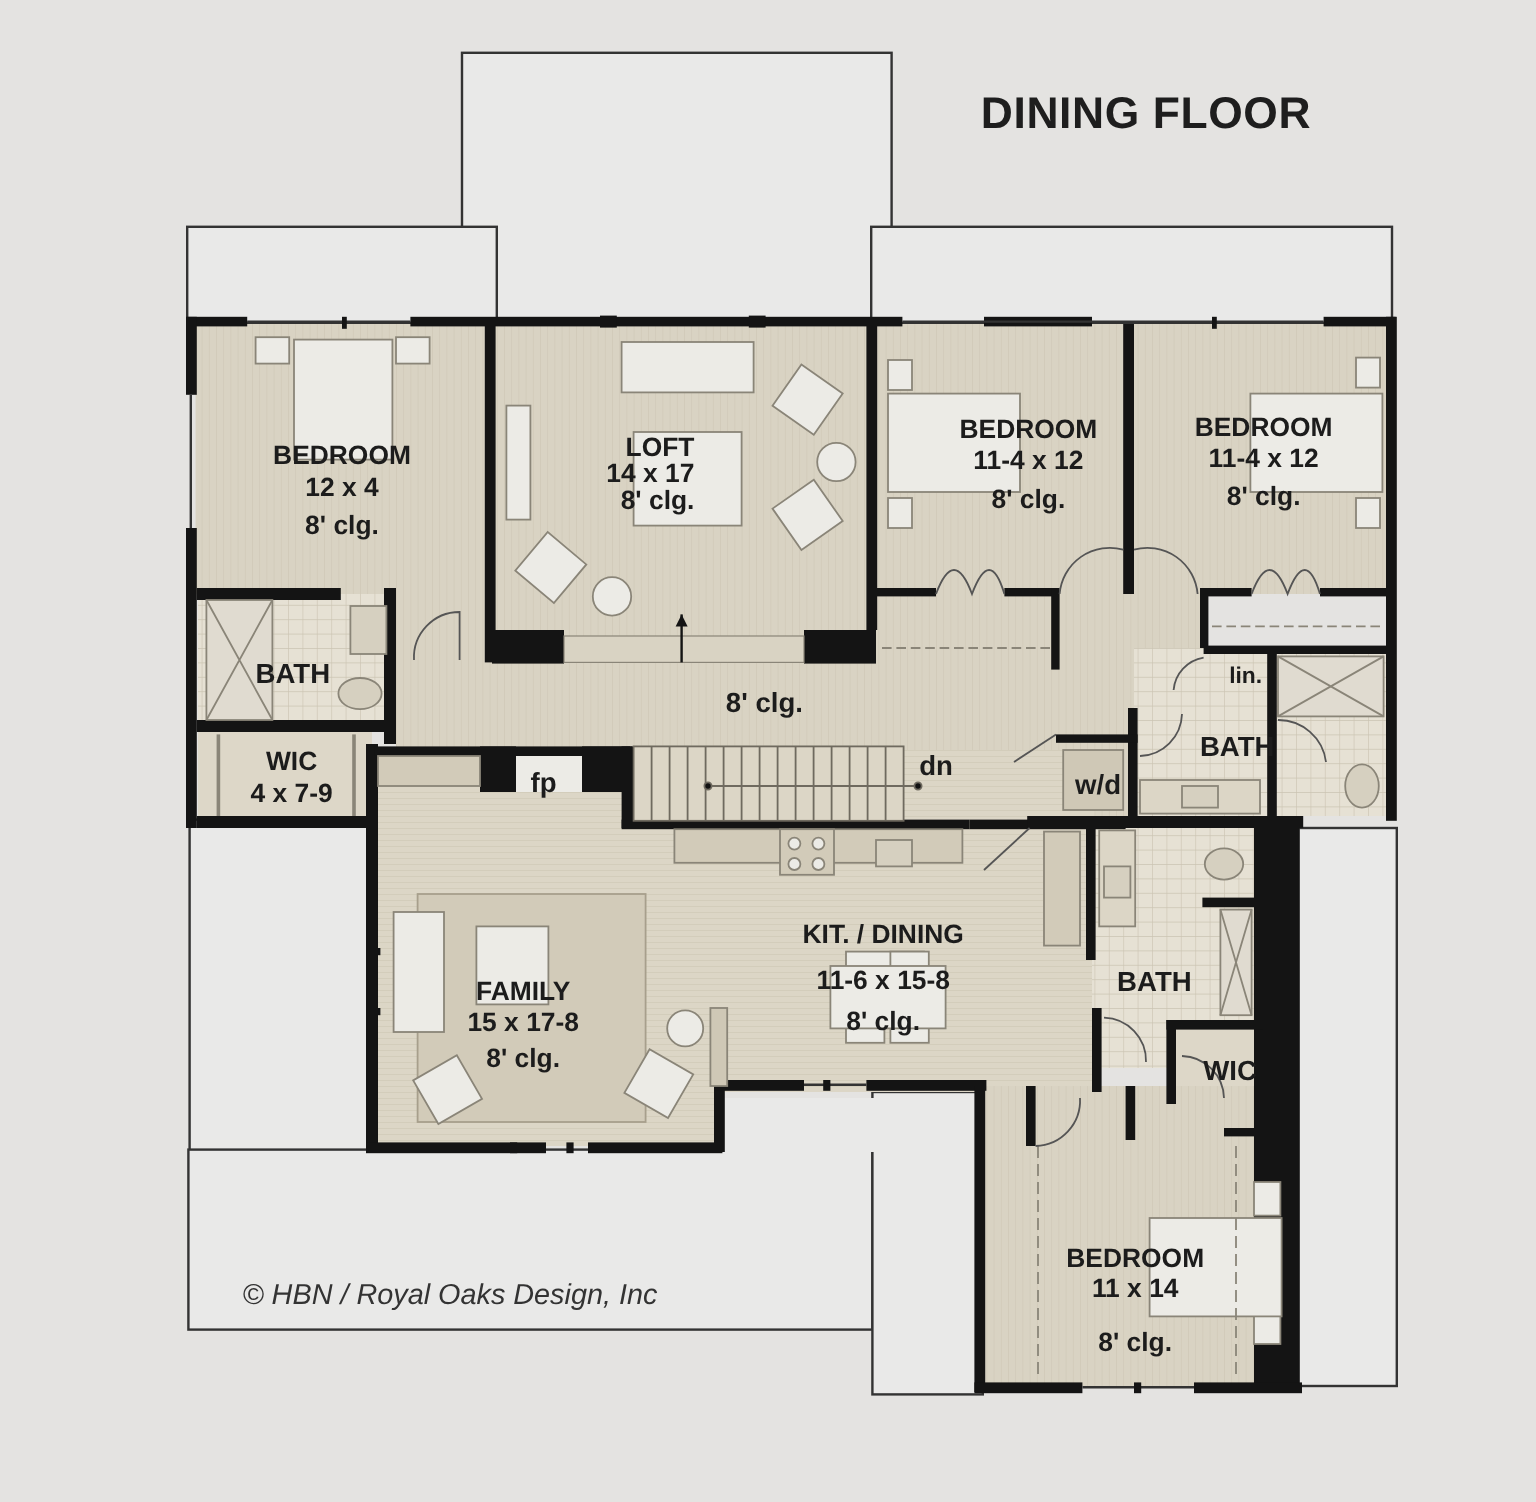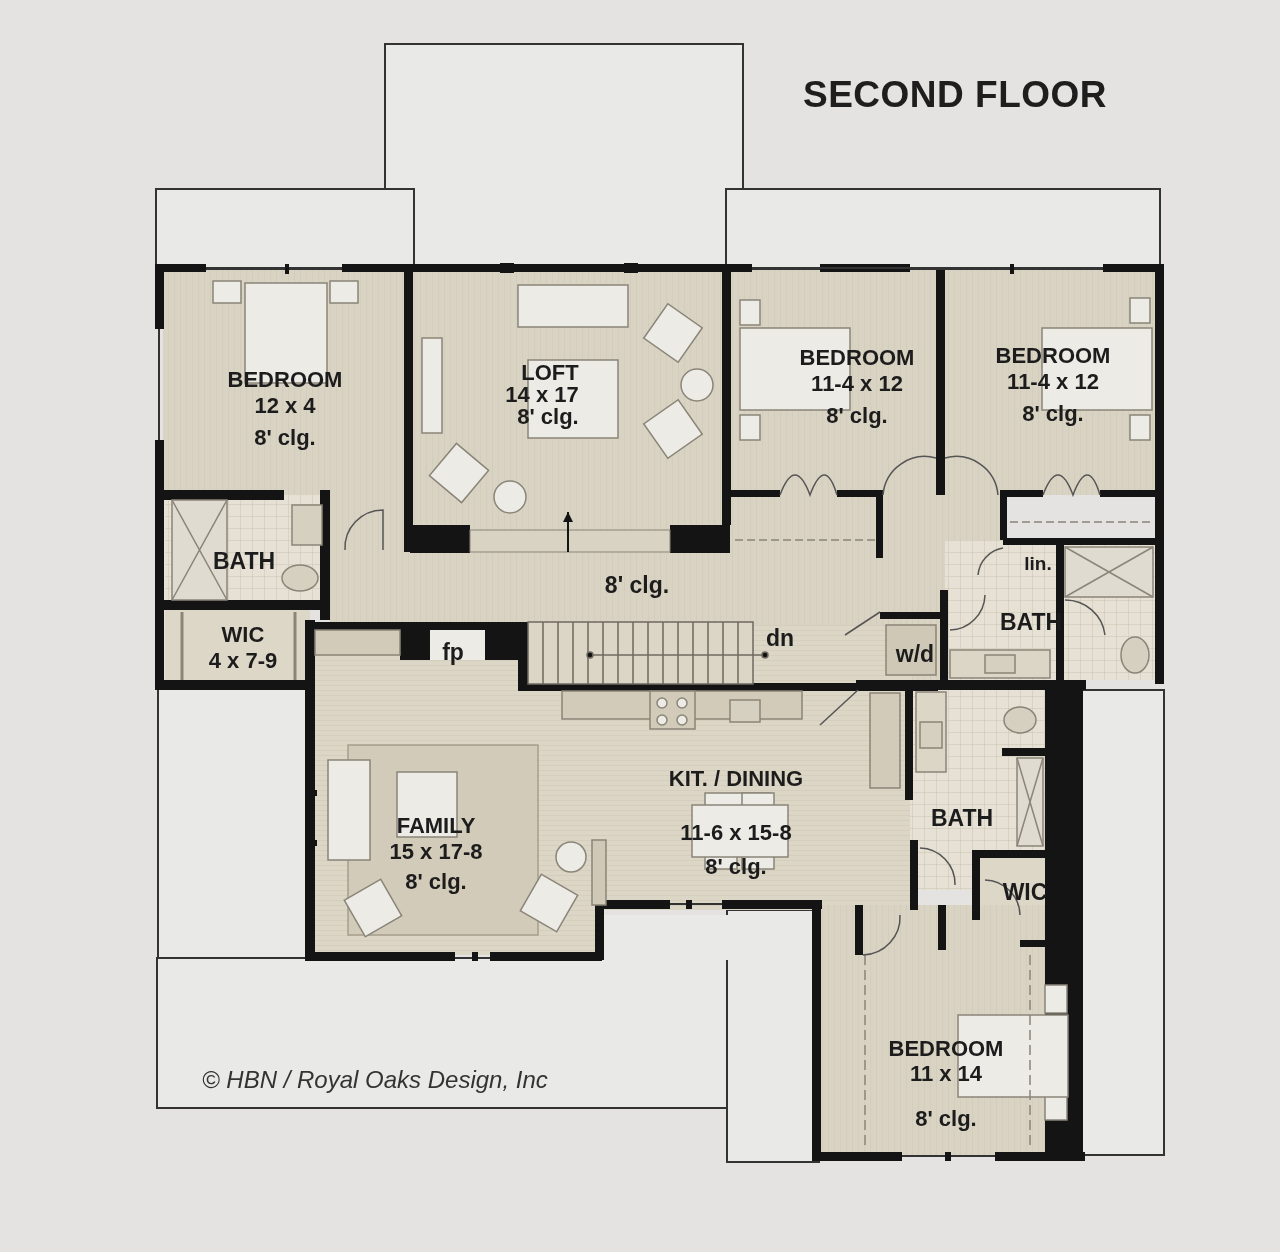--- a/index.html
+++ b/index.html
@@ -266,21 +266,21 @@
       <rect x="425" y="952" width="6" height="9"></rect>
         <rect x="472" y="952" width="6" height="9"></rect>
       <rect x="686" y="900" width="6" height="9"></rect>
       <rect x="945" y="1152" width="6" height="9"></rect>
       <rect x="567" y="512" width="2" height="40"></rect>
       <path d="M568 512 L563 522 L573 522 Z"></path>
     </g>
   </svg>
 
   <div class="title-block">
-    <div class="t1">SECOND FLOOR</div>
+    <div class="t1">DINING FLOOR</div>
   </div>
 
   <div class="room-label" style="left:285px; top:367px;">
     <div>BEDROOM</div>
     <div class="dim">12 x 4</div>
     <div class="clg">8' clg.</div>
   </div>
 
   <div class="room-label" style="left:542px; top:362px; line-height:22px;text-align:right;">
     <div>LOFT</div>
@@ -315,21 +315,21 @@
   <div class="small-label" style="left:780px; top:625px;">dn</div>
 
   <div class="room-label" style="left:436px; top:813px;">
     <div>FAMILY</div>
     <div class="dim">15 x 17-8</div>
     <div style="margin-top:4px;">8' clg.</div>
   </div>
 
   <div class="room-label" style="left:736px; top:765px; line-height:28px;">
     <div>KIT. / DINING</div>
-    <div class="dim" style="margin-top:26px;">11-6 x 15-8</div>
+    <div class="dim" style="margin-top:10px;">11-6 x 15-8</div>
     <div style="margin-top:6px;">8' clg.</div>
   </div>
 
   <div class="small-label" style="left:962px; top:805px;">BATH</div>
   <div class="small-label" style="left:1025px; top:879px;">WIC</div>
 
   <div class="room-label" style="left:946px; top:1036px; line-height:25px;">
     <div>BEDROOM</div>
     <div class="dim">11 x 14</div>
     <div style="margin-top:20px;">8' clg.</div>

